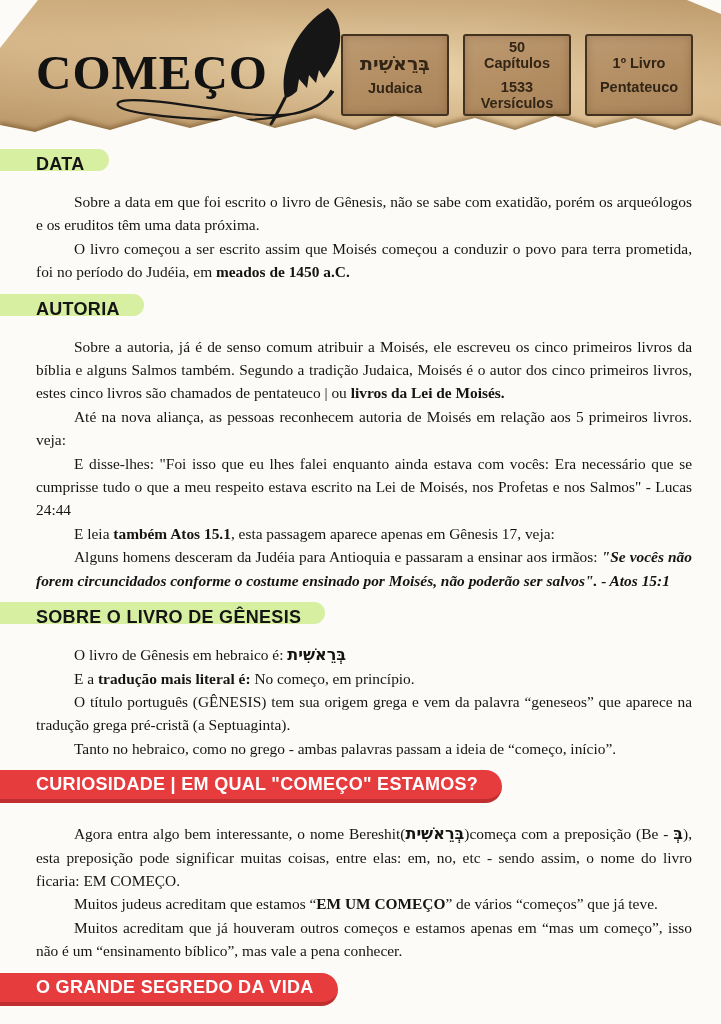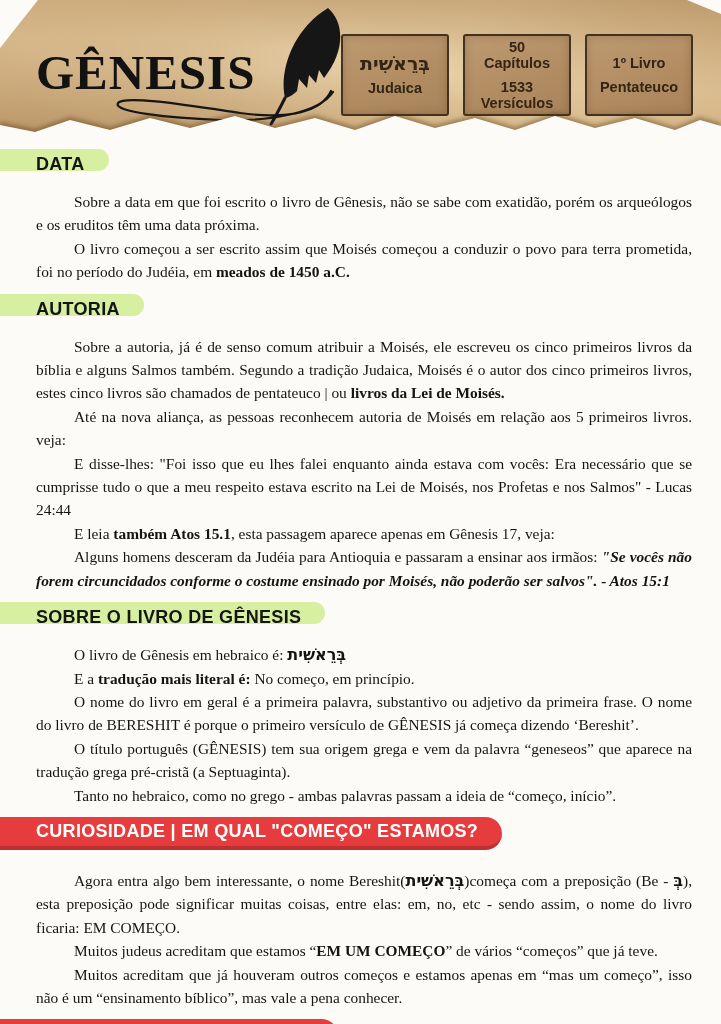--- a/index.html
+++ b/index.html
@@ -81,21 +81,21 @@
   <div class="quill-wrap">
     <svg width="255" height="130" viewBox="0 0 255 130">
       <path d="M243,86 C230,106 182,116 130,114 C80,112 22,106 28,97 C34,89 96,99 150,107 C200,114 232,105 241,85" fill="none" stroke="#161616" stroke-width="2.2" stroke-linecap="round"></path>
       <g transform="translate(176,0)">
         <path d="M62,2 C78,16 80,44 58,72 L53,64 L50,77 L43,69 L41,82 L33,73 L31,85 C27,89 22,92 19,92 C13,66 26,24 62,2 Z" fill="#161616"></path>
         <path d="M19,92 C14,102 10,110 5,118" fill="none" stroke="#161616" stroke-width="3" stroke-linecap="round"></path>
       </g>
     </svg>
   </div>
   <div class="header-inner">
-    <div class="title">GÊNESIS</div>
+    <div class="title">COMEÇO</div>
     <div class="boxes">
       <div class="info-box">
           <div class="box-group heb-line">
             <div class="box-line">בְּרֵאשִׁית</div>
           </div>
           <div class="box-group">
             <div class="box-line">Judaica</div>
           </div>
         </div>
       <div class="info-box">
@@ -145,21 +145,20 @@
         <p><span>E disse-lhes: "Foi isso que eu lhes falei enquanto ainda estava com vocês: Era necessário que se cumprisse tudo o que a meu respeito estava escrito na Lei de Moisés, nos Profetas e nos Salmos" - Lucas 24:44</span></p>
         <p><span>E leia </span><span class="b">também Atos 15.1</span><span>, esta passagem aparece apenas em Gênesis 17, veja:</span></p>
         <p><span>Alguns homens desceram da Judéia para Antioquia e passaram a ensinar aos irmãos: </span><span class="bi">"Se vocês não forem circuncidados conforme o costume ensinado por Moisés, não poderão ser salvos". - Atos 15:1</span></p>
       </div>
   </section>
   <section>
     <div class="badge green">SOBRE O LIVRO DE GÊNESIS</div>
     <div class="sec-body">
         <p><span>O livro de Gênesis em hebraico é: </span><span class="heb">בְּרֵאשִׁית</span></p>
         <p><span>E a </span><span class="b">tradução mais literal é:</span><span> No começo, em princípio.</span></p>
-        <p><span>O nome do livro em geral é a primeira palavra, substantivo ou adjetivo da primeira frase. O nome do livro de BERESHIT é porque o primeiro versículo de GÊNESIS já começa dizendo ‘Bereshit’.</span></p>
         <p><span>O título português (GÊNESIS) tem sua origem grega e vem da palavra “geneseos” que aparece na tradução grega pré-cristã (a Septuaginta).</span></p>
         <p><span>Tanto no hebraico, como no grego - ambas palavras passam a ideia de “começo, início”.</span></p>
       </div>
   </section>
   <section>
     <div class="badge red">CURIOSIDADE | EM QUAL "COMEÇO" ESTAMOS?</div>
     <div class="sec-body">
         <p><span>Agora entra algo bem interessante, o nome Bereshit(</span><span class="heb">בְּרֵאשִׁית</span><span>)começa com a preposição (Be - </span><span class="heb">בְּ</span><span>), esta preposição pode significar muitas coisas, entre elas: em, no, etc - sendo assim, o nome do livro ficaria: EM COMEÇO.</span></p>
         <p><span>Muitos judeus acreditam que estamos “</span><span class="b">EM UM COMEÇO</span><span>” de vários “começos” que já teve.</span></p>
         <p><span>Muitos acreditam que já houveram outros começos e estamos apenas em “mas um começo”, isso não é um “ensinamento bíblico”, mas vale a pena conhecer.</span></p>

